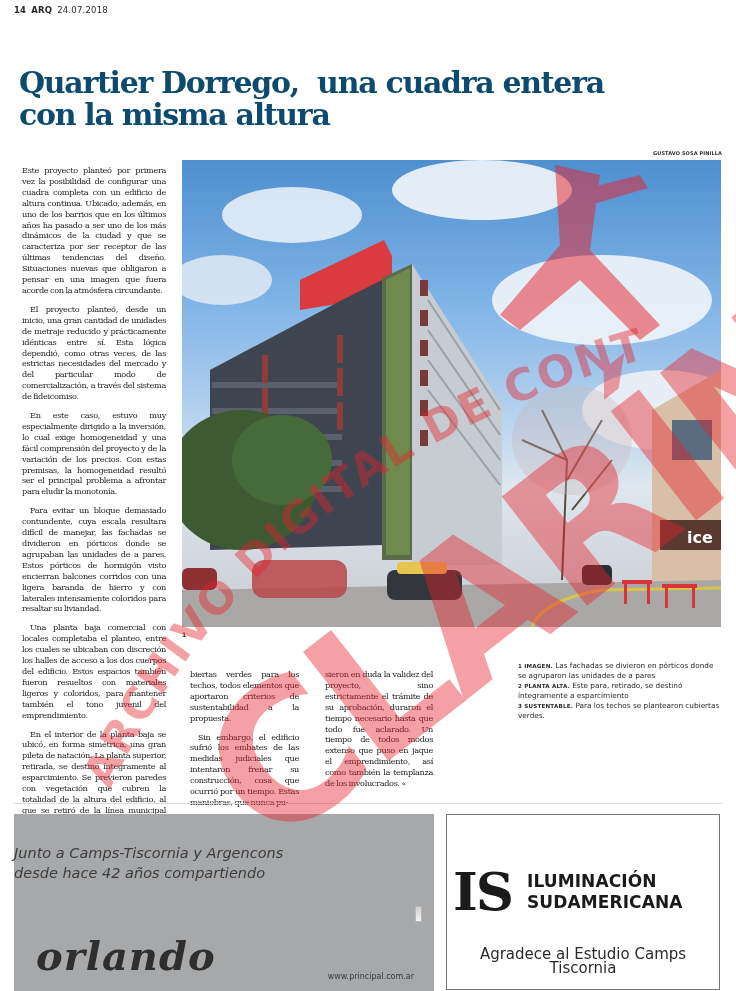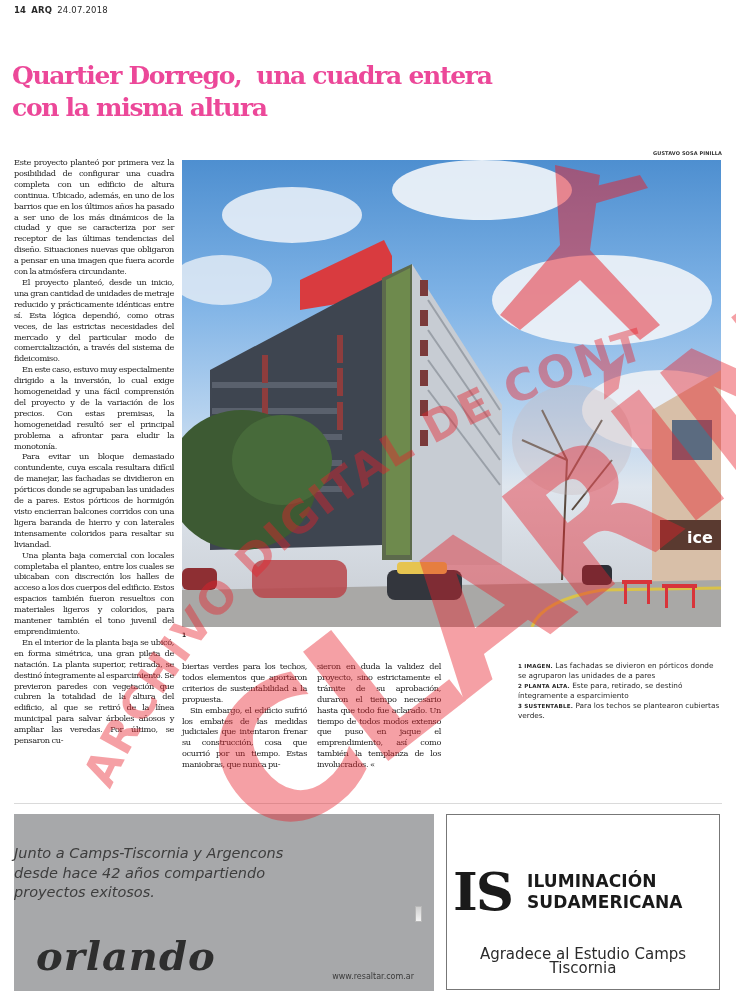--- a/index.html
+++ b/index.html
@@ -7,40 +7,40 @@
       width: 736px; height: 991px; background: #ffffff; position: relative; overflow: hidden;
       font-family: "DejaVu Serif", serif; color: #1f1f1f;
     }
     .folio {
       position: absolute; left: 14px; top: 5px; font-family: "DejaVu Sans", sans-serif;
       font-size: 8.5px; color: #2a2a2a; letter-spacing: 0.2px;
     }
     .folio b { font-weight: bold; margin-right: 5px; margin-top: 15px; }
     .headline {
       position: absolute; left: 12px; top: 60px; width: 600px;
-      font-family: "DejaVu Serif", serif; font-weight: bold; font-size: 25px; line-height: 32px;
-      letter-spacing: -1.3px; color: #ec4899; margin: 0;
+      font-family: "DejaVu Serif", serif; font-weight: bold; font-size: 30px; line-height: 32px;
+      letter-spacing: -1.3px; color: #0c4a6e; margin: 7px;
     }
     .credit {
       position: absolute; right: 14px; top: 150px; font-family: "DejaVu Sans", sans-serif;
       font-size: 5px; font-weight: bold; color: #333; letter-spacing: 0.1px;
     }
     .photo {
       position: absolute; left: 182px; top: 160px; width: 539px; height: 467px; overflow: hidden;
       background: linear-gradient(180deg, #4e8fd0 0%, #7fb3e6 30%, #b7d3ef 55%, #dfe6ee 70%, #c7cbd1 100%);
     }
     .fig-num {
       position: absolute; left: 182px; top: 631px; font-family: "DejaVu Sans", sans-serif;
       font-size: 6px; font-weight: bold; color: #222;
     }
     .col {
       position: absolute; font-family: "DejaVu Serif", serif; font-size: 8.2px; line-height: 10.9px;
       color: #252525; text-align: justify; letter-spacing: -0.35px; word-spacing: -0.5px;
     }
-    .col p { margin: 0; text-indent: 0; }
+    .col p { margin: 8px; text-indent: 0; }
     .col p + p { text-indent: 8px; }
     .col1 { left: 14px; top: 157px; width: 160px; }
     .col2 { left: 182px; top: 661px; width: 125px; }
     .col3 { left: 317px; top: 661px; width: 124px; }
     .captions {
       position: absolute; left: 518px; top: 661px; width: 205px;
       font-family: "DejaVu Sans", sans-serif; font-size: 7.3px; line-height: 10px; color: #2a2a2a;
     }
     .captions .cap b { font-weight: bold; font-size: 5.6px; letter-spacing: 0.2px; text-transform: uppercase; }
     .divider { position: absolute; left: 14px; right: 14px; top: 803px; height: 1px; background: #dadada; }
@@ -202,25 +202,24 @@
   <div class="cap"><b>2 planta alta.</b> <span>Este para, retirado, se destinó íntegramente a esparcimiento</span></div>
   <div class="cap"><b>3 sustentable.</b> <span>Para los techos se plantearon cubiertas verdes.</span></div>
 </div>
 
 <div class="divider"></div>
 
 <div class="ad-left">
   <div class="slogan">
     <div>Junto a Camps-Tiscornia y Argencons</div>
     <div>desde hace 42 años compartiendo</div>
-    <div>proyectos exitosos.</div>
   </div>
   <div class="tiny-mark"></div>
   <div class="brand">orlando</div>
-  <div class="url">www.resaltar.com.ar</div>
+  <div class="url">www.principal.com.ar</div>
 </div>
 
 <div class="ad-right">
   <div class="mono">IS</div>
   <div class="name">
     <div>ILUMINACIÓN</div>
     <div>SUDAMERICANA</div>
   </div>
   <div class="thanks">
     <div>Agradece al Estudio Camps Tiscornia</div>

